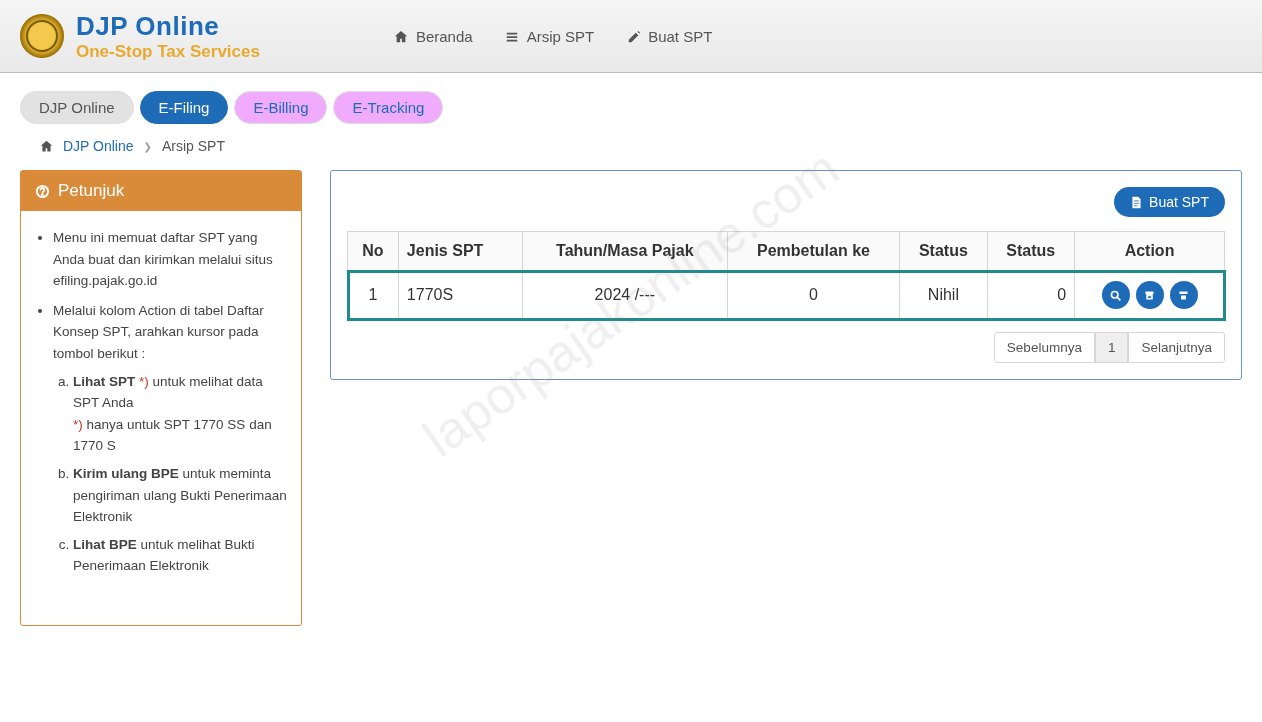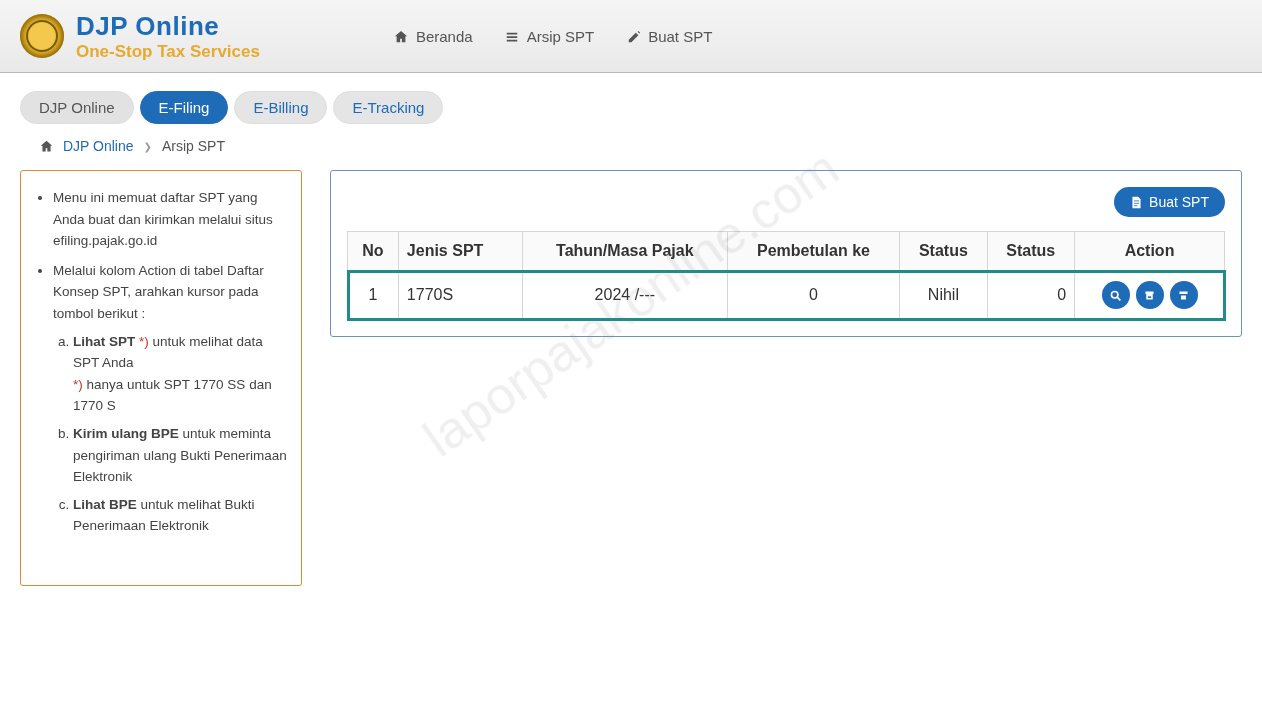--- a/index.html
+++ b/index.html
@@ -14,21 +14,21 @@
 .logo-title { font-size: 26px; font-weight: 700; color: #1e6bb8; letter-spacing: 0.5px; }
 .logo-sub { font-size: 17px; color: #e8a92e; font-weight: 600; }
 .mainnav { display: flex; gap: 4px; margin-left: 120px; }
 .mainnav a { color: #555; text-decoration: none; padding: 8px 14px; display: inline-flex; align-items: flex-end; gap: 7px; font-size: 15px; }
 .nav-ico { width: 15px; height: 15px; display: inline-flex; align-items:center; justify-content:center; }
 
 
 .page-head { display: flex; justify-content: space-between; align-items: center; padding: 18px 20px 6px; }
 .page-title { font-size: 30px; font-weight: 400; color: #333; }
 .pill-group { display: flex; gap: 6px; }
-.pill { border-radius: 18px; padding: 7px 18px; font-size: 15px; background: #e5e5e5; color: #1e6bb8; border:1px solid #ddd; cursor: pointer; }
+.pill { border-radius: 18px; padding: 7px 18px; font-size: 15px; background: #f0abfc; color: #1e6bb8; border:1px solid #ddd; cursor: pointer; }
 .pill.grey { background: #e2e2e2; color:#555; }
 .pill.active { background: #1e6bb8; color: #fff; border-color:#1e6bb8; }
 
 
 .breadcrumb { padding: 8px 30px 16px 40px; font-size: 14px; display:flex; align-items:center; gap:10px; color:#555;}
 .breadcrumb a { color: #1e6bb8; text-decoration: none; }
 .breadcrumb .sep { color:#999; font-size:10px;}
 
 
 .content-row { display: flex; gap: 28px; padding: 0 20px 20px; }
@@ -127,20 +127,30 @@
   </span>
   <a href="#">DJP Online</a>
   <span class="sep">❯</span>
   <span>Arsip SPT</span>
 </div>
 
 <div class="content-row">
 
   <div class="left-col">
     <div class="card">
+      <div class="card-head">
+        <span>
+          <svg viewBox="0 0 16 16" width="15" height="15" fill="none" stroke="#fff" stroke-width="2">
+              <circle cx="8" cy="8" r="6"></circle>
+              <path d="M6 6a2 2 0 113 2c-1 .5-1 1-1 2" stroke-linecap="round"></path>
+              <circle cx="8" cy="12" r=".5" fill="#fff"></circle>
+            </svg>
+        </span>
+        <span>Petunjuk</span>
+      </div>
       <div class="card-body">
         <ul>
           <li>Menu ini memuat daftar SPT yang Anda buat dan kirimkan melalui situs efiling.pajak.go.id</li>
           <li>
             <span>Melalui kolom Action di tabel Daftar Konsep SPT, arahkan kursor pada tombol berikut :</span>
             <ol>
               <li>
                 <strong>Lihat SPT</strong>
                 <span class="red">*)</span>
                 <span> untuk melihat data SPT Anda</span><br>
@@ -213,18 +223,23 @@
                   <span class="icon-btn" title="Lihat BPE">
                     <svg viewBox="0 0 16 16" width="13" height="13" fill="#fff">
                         <path d="M3 3h10v3H3zM5 8h6v5H5z"></path>
                       </svg>
                   </span>
                 </div>
               </td>
             </tr>
           </tbody>
         </table>
+        <div class="pager">
+          <div class="pager-item">Sebelumnya</div>
+          <div class="pager-item active">1</div>
+          <div class="pager-item">Selanjutnya</div>
+        </div>
       </div>
     </div>
   </div>
 </div>
 
 <div class="watermark">laporpajakonline.com</div>
 
 </body></html>

